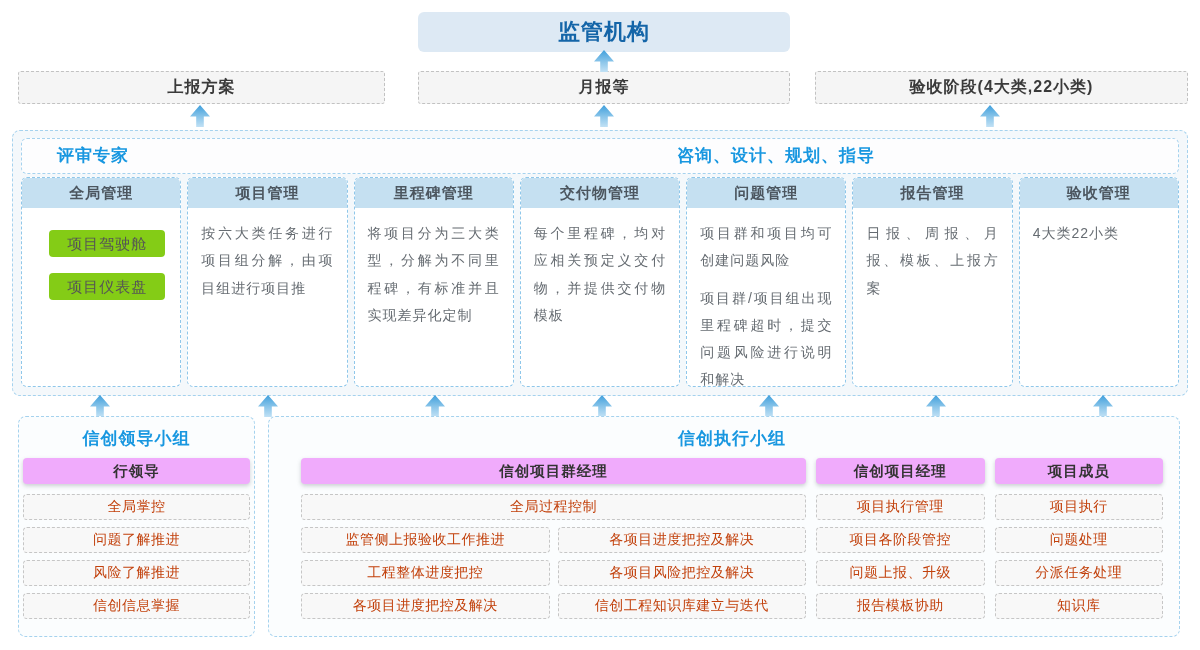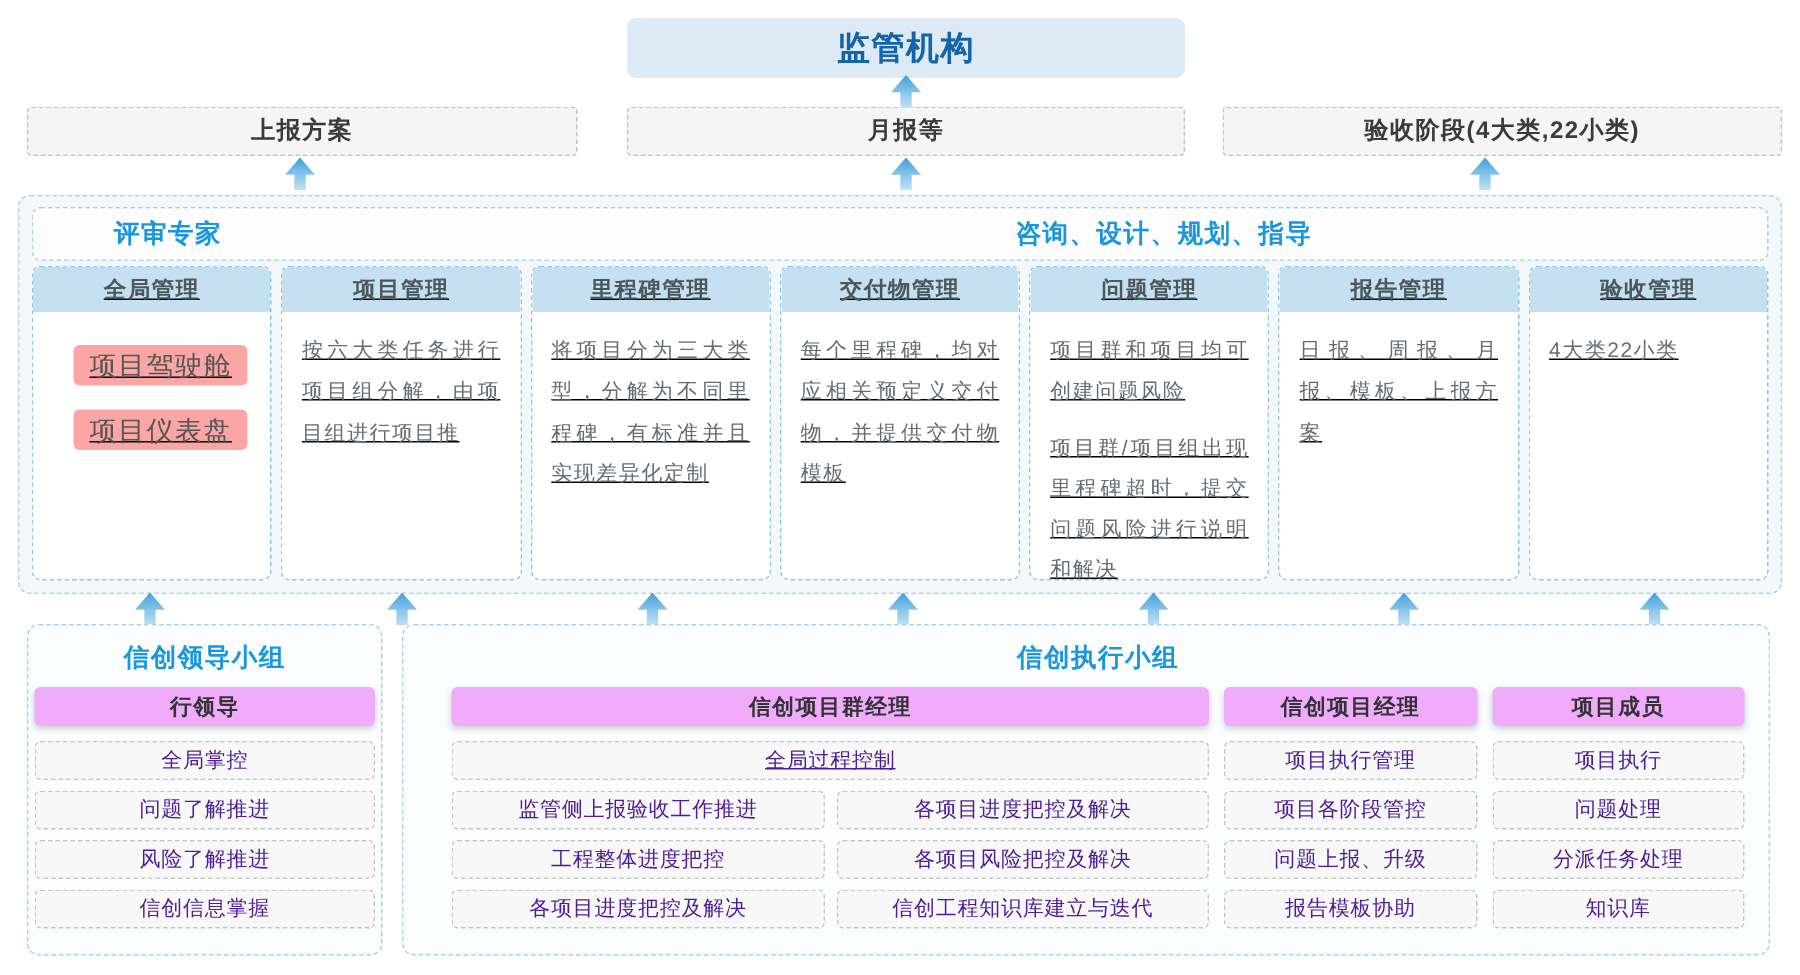--- a/index.html
+++ b/index.html
@@ -42,46 +42,46 @@
     background: #f4f8fb; border: 1px dashed #a5d2ee; border-radius: 8px;
   }
   .role-band {
     position: absolute; left: 8px; right: 8px; top: 7px; height: 36px;
     background: #fdfdfe; border: 1px dashed #a5d2ee; border-radius: 6px;
   }
   .role-band .role {
     position: absolute; top: 0; height: 34px; line-height: 34px;
     color: #1897e0; font-weight: bold; font-size: 17px; letter-spacing: 1px;
   }
-  .role.left-role  { left: 35px; margin-left: 19px; }
+  .role.left-role  { left: 35px; }
   .role.right-role { left: 655px; }
   .modules {
     position: absolute; left: 8px; right: 8px; top: 46px; bottom: 8px;
-    display: flex; gap: 6px; text-decoration: underline;
+    display: flex; gap: 6px;
   }
   .module {
     flex: 1 1 0; background: #ffffff;
     border: 1px dashed #8fc7ea; border-radius: 6px; overflow: hidden;
   }
   .module-head {
     height: 30px; background: #c5e0f1;
     display: flex; align-items: center; justify-content: center;
     color: #4c565f; font-weight: bold; font-size: 15px; letter-spacing: 1px;
   }
   .module-body {
     padding: 12px 13px 10px 13px;
     font-size: 14px; color: #666c72; line-height: 1.95;
     text-align: justify; text-justify: inter-character; letter-spacing: 1px;
   }
   .module-body p { margin: 0 0 10px 0; }
   .pill {
     margin: 10px 2px 16px 14px; height: 27px;
-    background: #fca5a5; border-radius: 4px;
-    display: flex; align-items: center; justify-content: center;
-    font-size: 18px; color: #555; letter-spacing: 1px; line-height: 1;
+    background: #84cc16; border-radius: 4px;
+    display: flex; align-items: center; justify-content: center;
+    font-size: 15px; color: #555; letter-spacing: 1px; line-height: 1;
   }
   .pill + .pill { margin-top: 0; }
   
   .team {
     position: absolute; top: 416px; height: 221px;
     background: #fbfdfe; border: 1px dashed #a5d2ee; border-radius: 8px; padding-left: 16px;
   }
   .team-lead { left: 18px;  width: 237px; padding: 0 4px; }
   .team-exec { left: 268px; width: 912px; }
   .team-title {
@@ -92,31 +92,31 @@
   .role-btn {
     height: 26px; background: #f0abfc; border-radius: 4px;
     box-shadow: 0 2px 4px rgba(90,100,110,0.30);
     display: flex; align-items: center; justify-content: center;
     color: #333; font-weight: bold; font-size: 14.5px; letter-spacing: 1px;
   }
   .duty {
     height: 26px; background: #f8f8f8;
     border: 1px dashed #c6c6c6; border-radius: 4px;
     display: flex; align-items: center; justify-content: center;
-    color: #4c1d95; font-size: 14px; letter-spacing: 0.5px; white-space: nowrap;
+    color: #c2410c; font-size: 14px; letter-spacing: 0.5px; white-space: nowrap;
   }
   .duties { margin-top: 10px; display: grid; grid-auto-rows: 26px; row-gap: 7px; }
   .exec-cols { display: flex; gap: 10px; padding: 0 16px; }
   .exec-group { flex: 0 0 505px; }
   .exec-col { flex: 1 1 0; }
   .group-duties {
     margin-top: 10px; display: grid;
     grid-template-columns: 1fr 1fr; gap: 7px 8px; grid-auto-rows: 26px;
   }
-  .duty.full { grid-column: 1 / -1; text-decoration: underline; }
+  .duty.full { grid-column: 1 / -1; }
 </style>
 </head>
 <body>
 
 <div id="canvas">
 
   <div class="regulator">监管机构</div>
 
   <div class="channel c1">上报方案</div>
   <div class="channel c2">月报等</div>

